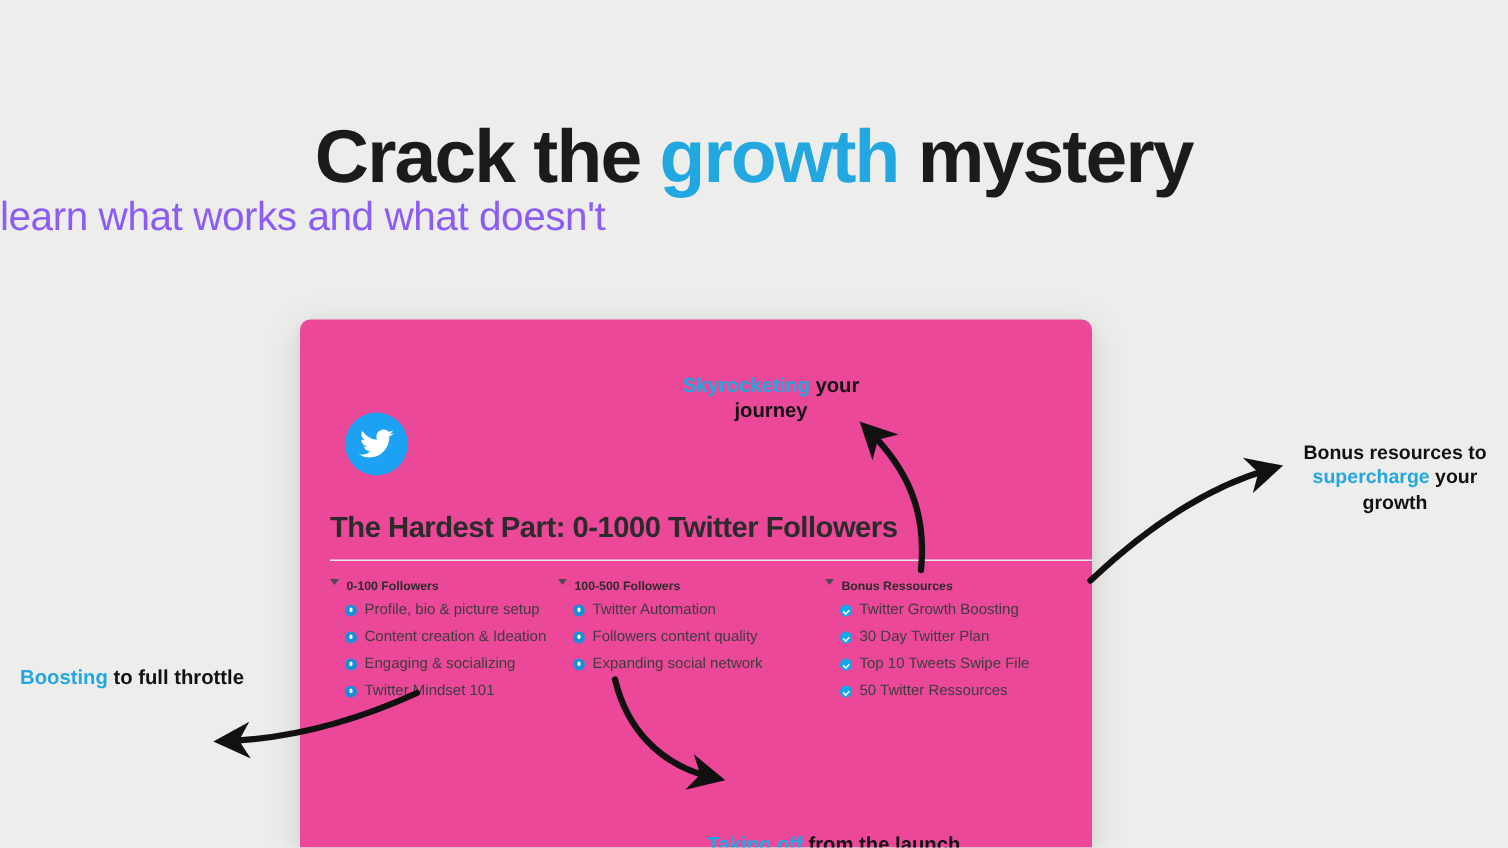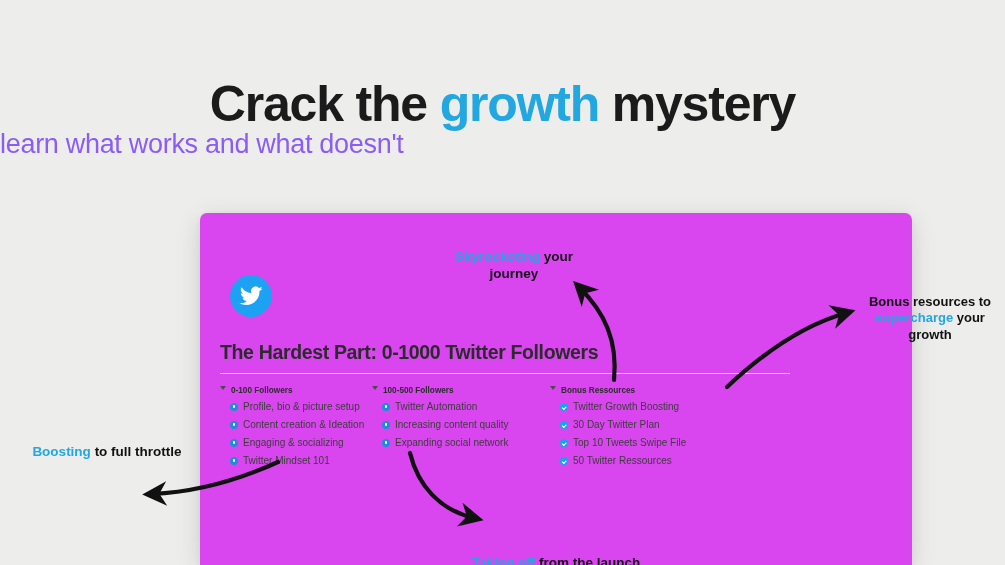--- a/index.html
+++ b/index.html
@@ -18,22 +18,22 @@
   }
   .headline .accent{color:#22a7e0;}
   .subhead{
     position:absolute;left:0;top:128px;width:902px;
     font-size:27px;line-height:32px;color:#8b5cf6;font-weight:normal;
     letter-spacing:-0.3px;
   }
 
   
   .card{
-    position:absolute;left:200px;top:213px;width:712px;height:352px;
-    background:#d946ef;border-radius:7px 7px 0 0;
+    position:absolute;left:200px;top:213px;width:528px;height:352px;
+    background:#ec4899;border-radius:7px 7px 0 0;
     box-shadow:0 6px 26px rgba(0,0,0,.13), 0 2px 6px rgba(0,0,0,.06);
     overflow:hidden;
   }
   .tw-logo{
     position:absolute;left:30px;top:62px;width:42px;height:42px;border-radius:50%;
     background:#1da1f2;
   }
   .tw-logo svg{position:absolute;left:9px;top:11px;}
   .card-title{
     position:absolute;left:20px;top:128px;width:560px;
@@ -83,21 +83,21 @@
   .dot.book::after{
     content:"";position:absolute;left:1.8px;top:0;width:1px;height:8px;background:#d8cde0;border-radius:0;
   }
 
   
   .callout{position:absolute;font-weight:bold;color:#111;line-height:1.25;}
   .callout .accent{color:#22a7e0;}
 
   #callout-skyrocketing{left:432px;top:249px;width:164px;text-align:center;font-size:13.5px;}
   #callout-bonus{left:860px;top:294px;width:140px;text-align:center;font-size:13px;}
-  #callout-boosting{left:0px;top:444px;width:176px;text-align:center;font-size:13.5px;padding-left:19px;}
+  #callout-boosting{left:0px;top:444px;width:176px;text-align:center;font-size:13.5px;}
   #callout-taking{left:466px;top:507px;width:180px;text-align:center;font-size:13.5px;margin-top:48px;}
 
   .arrows{position:absolute;inset:0;pointer-events:none;}
 </style>
 </head>
 <body>
 
 <div class="stage">
 
   <div class="headline"><span>Crack the </span><span class="accent">growth</span><span> mystery</span></div>
@@ -143,21 +143,21 @@
         <div class="col-head">
           <span class="caret"></span>
           <span>100-500 Followers</span>
         </div>
         <div class="item">
           <span class="dot"></span>
           <span>Twitter Automation</span>
         </div>
         <div class="item">
           <span class="dot"></span>
-          <span>Increasing content quality</span>
+          <span>Followers content quality</span>
         </div>
         <div class="item">
           <span class="dot"></span>
           <span>Expanding social network</span>
         </div>
       </div>
 
 
       <div class="col col-3">
         <div class="col-head">

